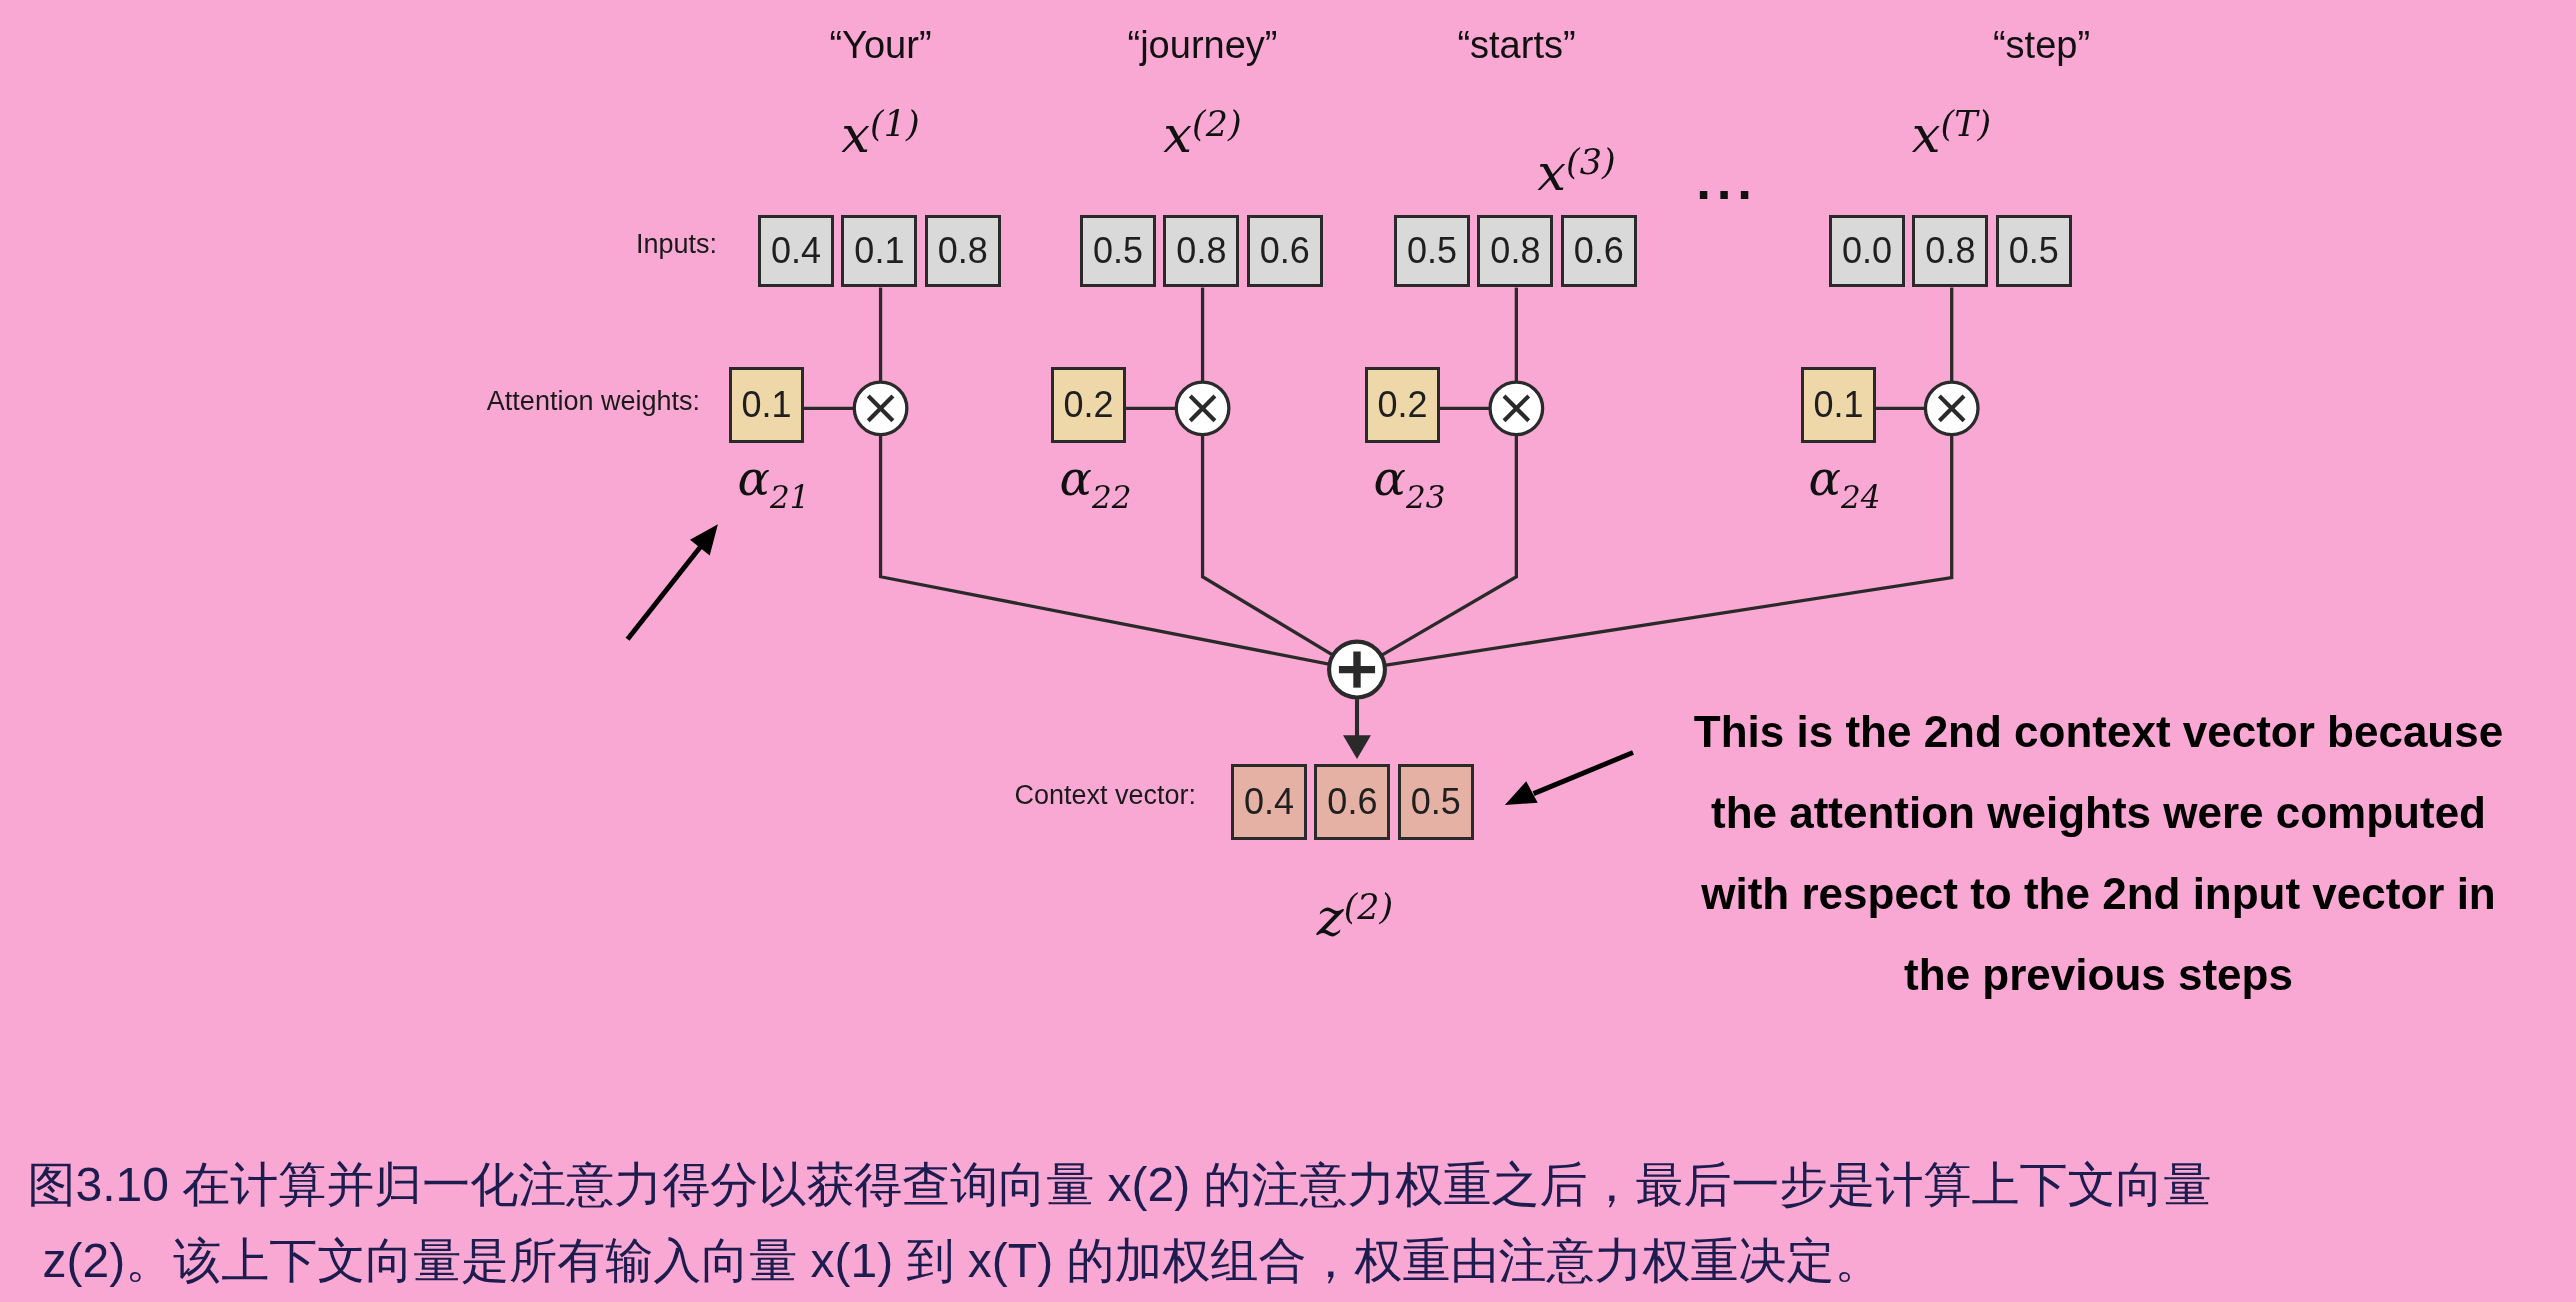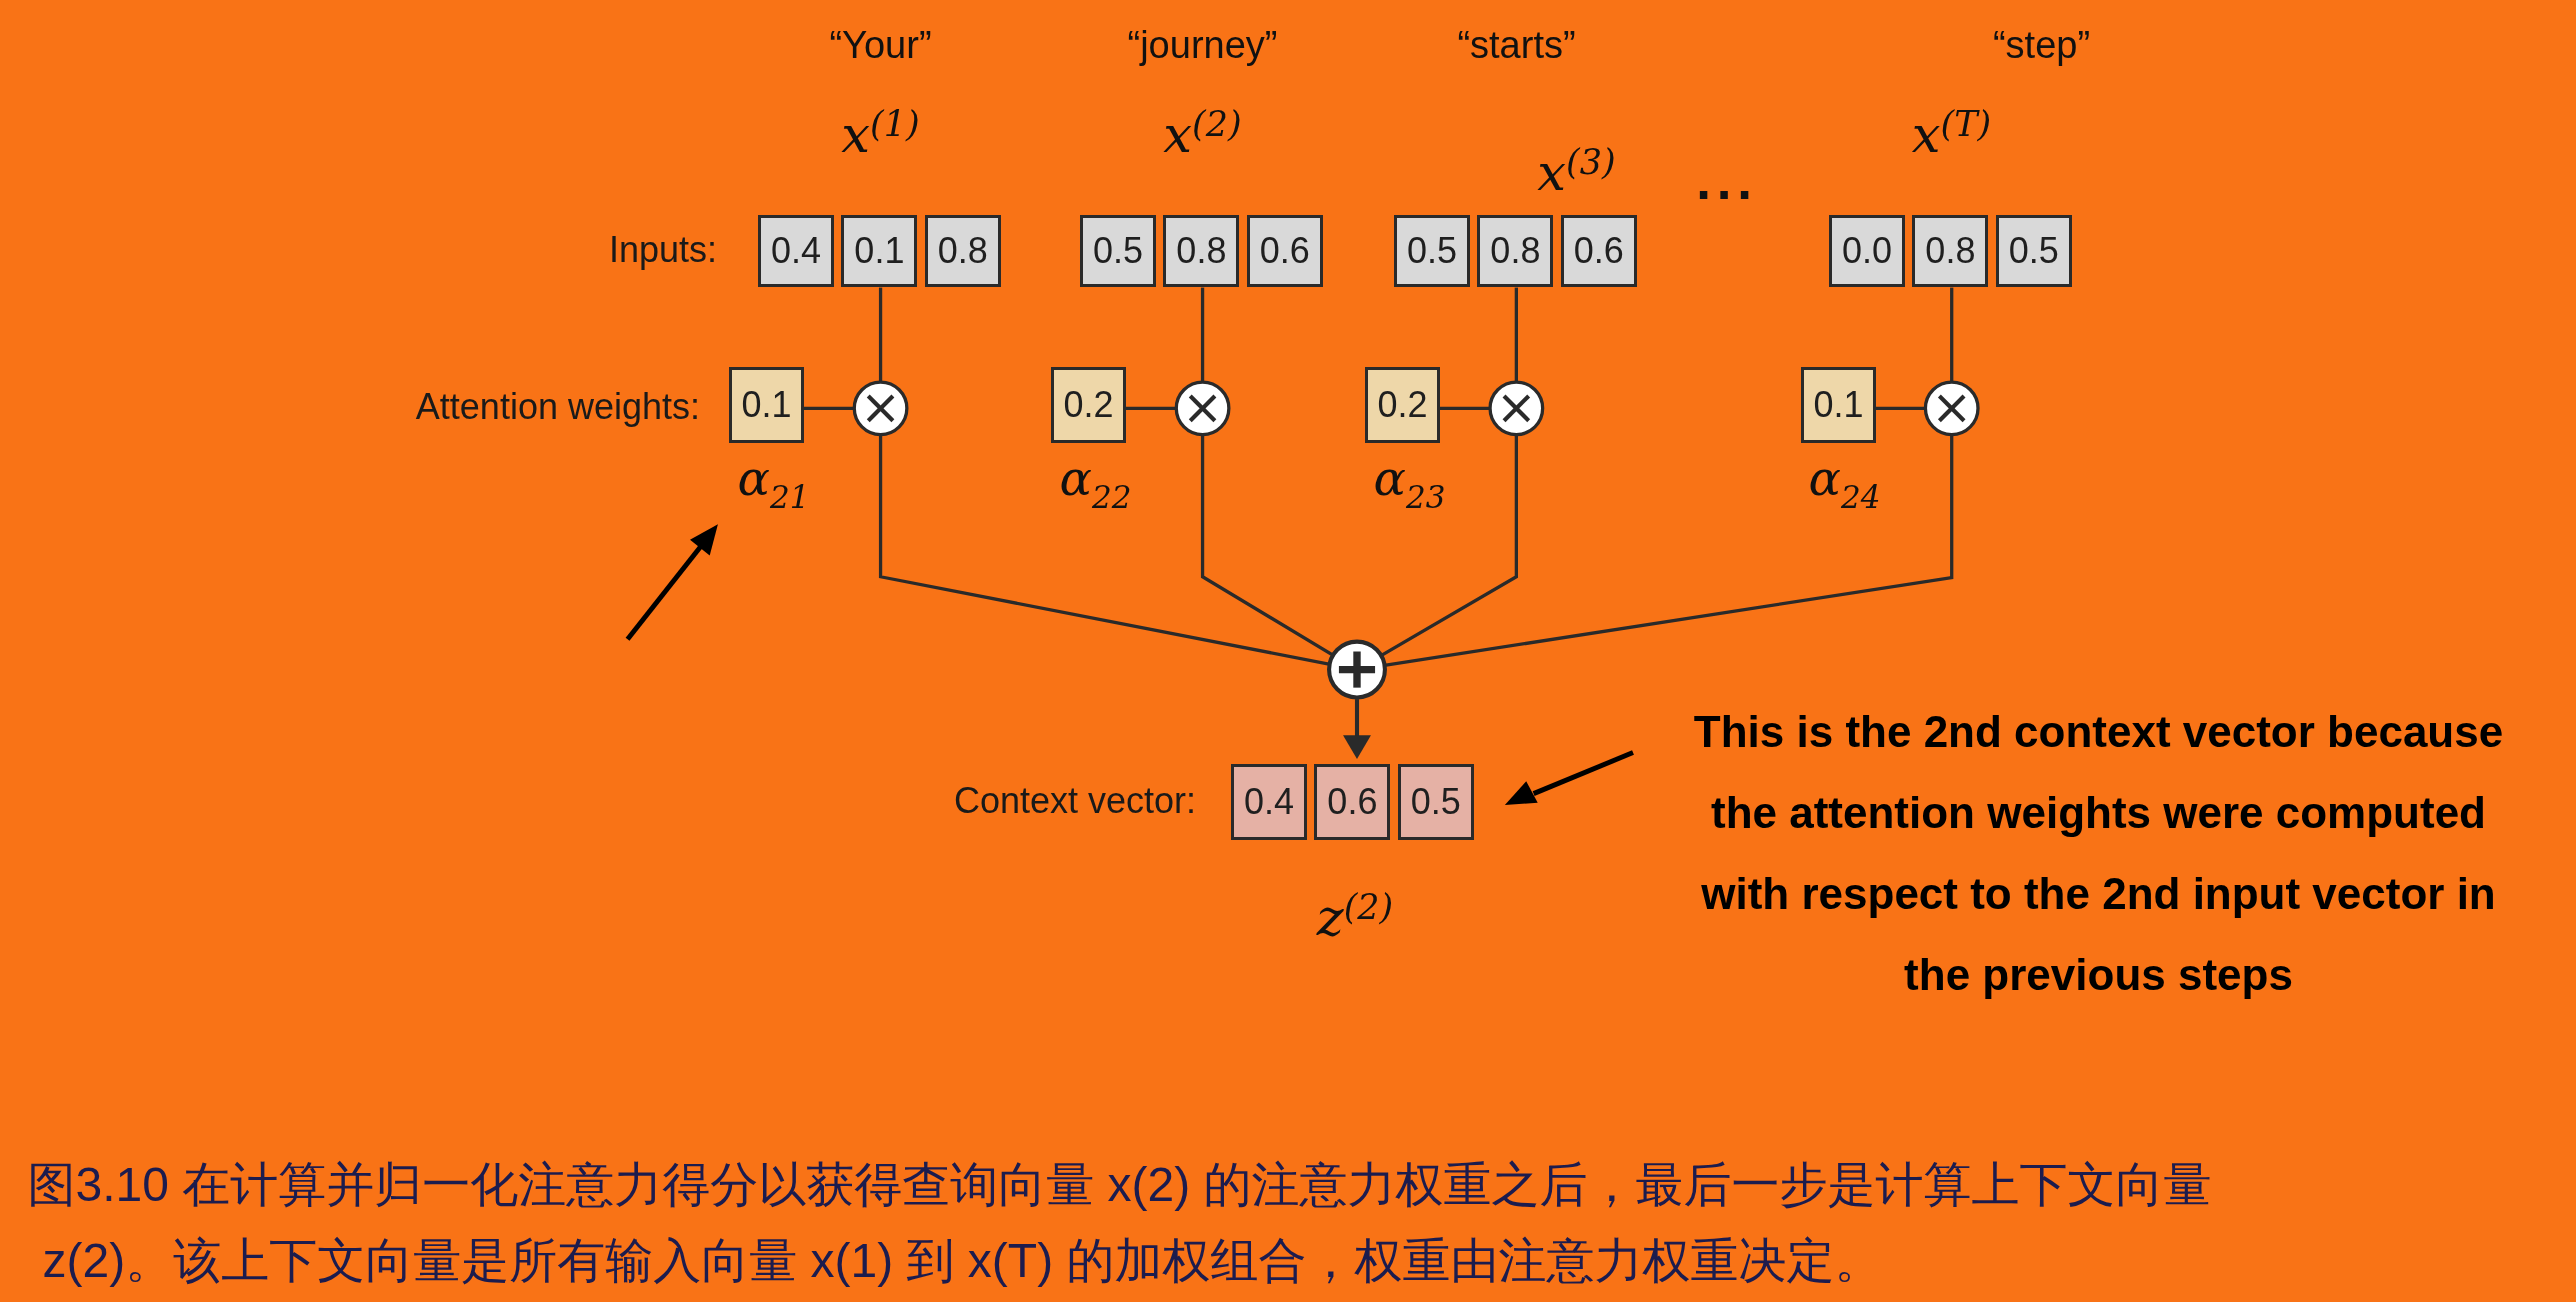--- a/index.html
+++ b/index.html
@@ -1,16 +1,16 @@
 <!DOCTYPE html>
 <html style="font-size:13px"><head>
 <meta charset="utf-8">
 <style>
   html,body{margin:0;padding:0;background:#ffffff;}
-  .stage{position:relative;width:2576px;height:1303px;background:#f97316;overflow:hidden;
+  .stage{position:relative;width:2576px;height:1303px;background:#f9a8d4;overflow:hidden;
          font-family:"Liberation Sans",sans-serif;color:#1a1a1a;}
   svg.connectors{position:absolute;left:0;top:0;width:2576px;height:1303px;}
 
   
   .word{position:absolute;top:21.4px;width:361px;text-align:center;font-size:38px;line-height:49px;color:#111;}
   .xsym{position:absolute;top:104px;width:361px;text-align:center;
         font-family:"DejaVu Serif",serif;font-style:italic;font-size:51px;color:#111;}
   .msup{font-size:35px;vertical-align:16.4px;}
   .msub{font-size:31px;vertical-align:-13px;}
   .inrow{position:absolute;top:215px;display:flex;gap:7.4px;}
@@ -22,21 +22,21 @@
          font-family:"DejaVu Serif",serif;font-style:italic;font-size:48px;color:#111;}
 
   .c1w{left:700px;}  .c1x{left:700px;}  .c1i{left:758px;}  .c1wb{left:729px;}  .c1a{left:671px;}
   .c2w{left:1022px;} .c2x{left:1022px;} .c2i{left:1080px;} .c2wb{left:1051px;} .c2a{left:993px;}
   .c3w{left:1336px;} .c3x{left:1396px;margin-top:38px;} .c3i{left:1394px;} .c3wb{left:1365px;} .c3a{left:1307px;}
   .c4w{left:1861px;} .c4x{left:1771px;} .c4i{left:1829px;} .c4wb{left:1801px;} .c4a{left:1742px;}
 
   .dots{position:absolute;left:1649px;top:150px;width:156px;text-align:center;
         font-size:53px;font-weight:bold;letter-spacing:5.8px;color:#111;}
 
-  .rowlabel{position:absolute;text-align:right;font-size:36px;color:#1a1a1a;}
+  .rowlabel{position:absolute;text-align:right;font-size:27px;color:#1a1a1a;}
   .lab-inputs{left:388px;top:229px;width:329px;}
   .lab-weights{left:207px;top:386px;width:493px;}
   .lab-context{left:826px;top:780px;width:370px;}
 
   .ctxrow{position:absolute;left:1231px;top:764px;display:flex;gap:7.4px;}
   .cbox{box-sizing:border-box;width:76px;height:76px;border:3.3px solid #2a2a2a;background:#e5b1a5;
         display:flex;align-items:center;justify-content:center;font-size:36px;color:#1f1f1f;}
   .zsym{position:absolute;left:1232px;top:853px;width:246px;text-align:center;
         font-family:"DejaVu Serif",serif;font-style:italic;font-size:51px;color:#111;margin-top:34px;}
 

